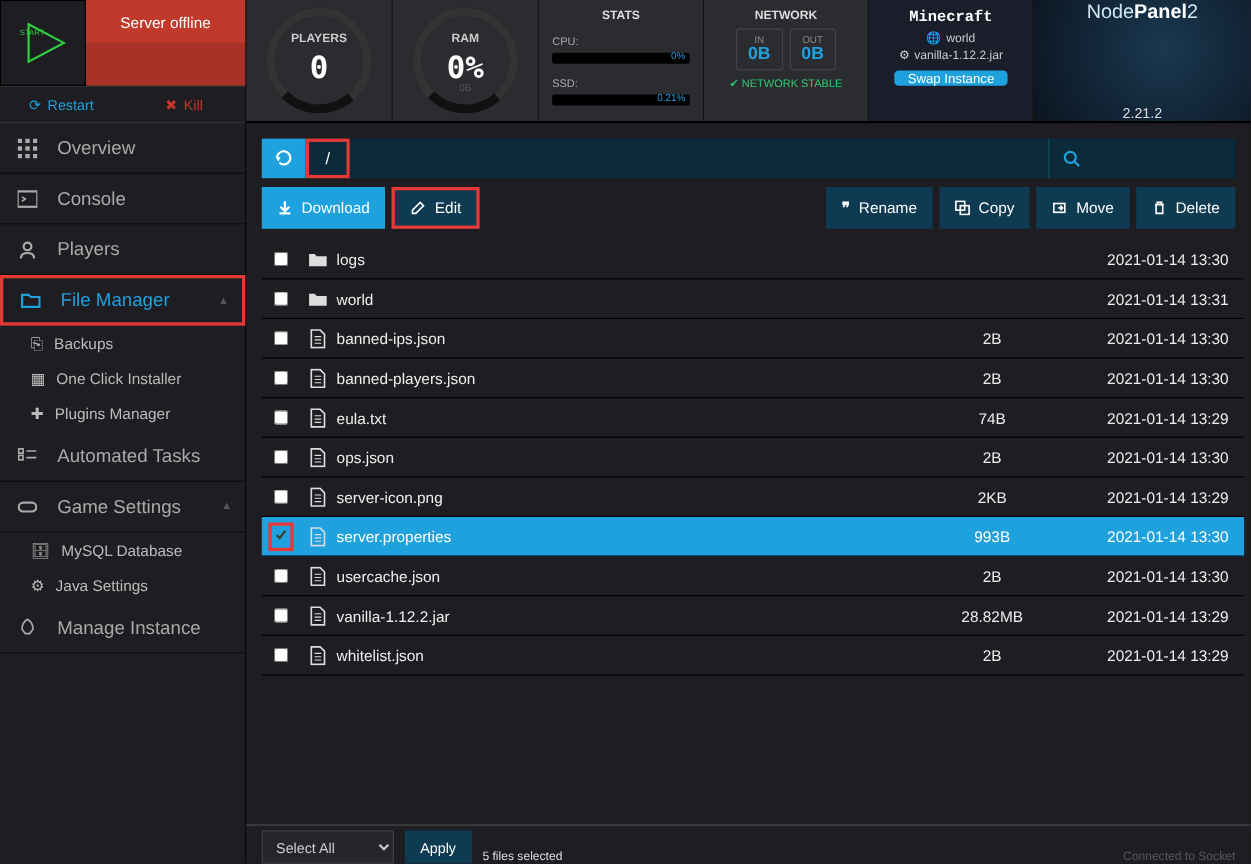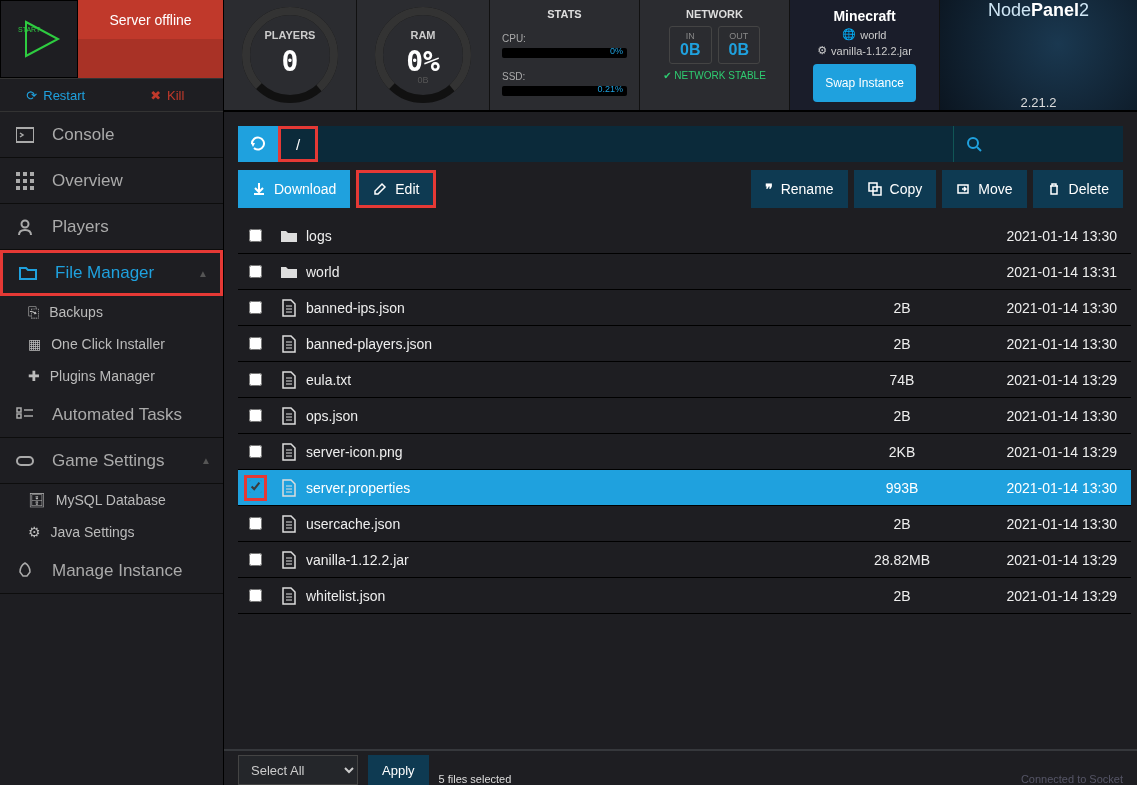--- a/index.html
+++ b/index.html
@@ -49,23 +49,23 @@
 .bar-row .track { background: #000; height: 10px; border-radius: 2px; position: relative; margin-top: 2px; }
 .bar-row .track .val { position: absolute; right: 4px; top: -2px; font-size: 9px; color: #1fa1de; }
 .network-cell { flex: 0 0 150px; padding: 8px; border-right: 1px solid #111; text-align: center; }
 .network-cell h4 { font-size: 11px; font-weight: bold; color: #ddd; margin-bottom: 6px; }
 .net-boxes { display: flex; gap: 6px; justify-content: center; margin-bottom: 6px; }
 .net-box { border: 1px solid #444; border-radius: 3px; padding: 4px 10px; }
 .net-box .lbl { font-size: 9px; color: #888; }
 .net-box .v { font-size: 16px; font-weight: bold; color: #1fa1de; }
 .net-stable { font-size: 10px; color: #2ecc71; }
 .minecraft-cell { flex: 0 0 150px; padding: 8px; text-align: center; border-right: 1px solid #111; background: #1a1d2a; }
-.minecraft-cell h4 { font-size: 14px; font-weight: bold; color: #fff; margin-bottom: 4px; }
+.minecraft-cell h4 { font-size: 14px; font-weight: bold; color: #fff; margin-bottom: 4px; font-family: Liberation Mono, monospace; }
 .minecraft-cell .line { font-size: 11px; color: #ccc; display: flex; align-items: center; justify-content: center; gap: 4px; margin-bottom: 3px; }
-.swap-btn { display: inline-block; background: #1fa1de; color: #fff; font-size: 12px; padding: 12px 12px; border-radius: 4px; margin-top: 4px; cursor: pointer; }
+.swap-btn { display: inline-block; background: #1fa1de; color: #fff; font-size: 12px; padding: 0 12px; border-radius: 4px; margin-top: 4px; cursor: pointer; }
 .nodepanel-cell { flex: 1; display: flex; flex-direction: column; align-items: center; justify-content: space-between; background-image: radial-gradient(circle at 60% 40%, #1a3850, #0b1520); }
 .nodepanel-cell .np-title { font-size: 18px; color: #cfe6f5; font-weight: 300; }
 .nodepanel-cell .np-title b { color: #fff; font-weight: 600; }
 .nodepanel-cell .np-ver { font-size: 13px; color: #ddd; margin-top: 4px; }
 
 
 .path-bar { display: flex; margin: 14px 14px 8px 14px; gap: 0; }
 .refresh-btn { width: 40px; height: 36px; background: #1fa1de; display: flex; align-items: center; justify-content: center; cursor: pointer; }
 .path-seg { width: 40px; height: 36px; background: #0b2a3a; display: flex; align-items: center; justify-content: center; color: #fff; font-size: 15px; border-left: 1px solid #0b2a3a; }
 .path-rest { flex: 1; height: 36px; background: #0b2a3a; }
@@ -124,41 +124,41 @@
       </div>
       <div class="kill-btn">
         <span>✖</span>
         <span>Kill</span>
       </div>
     </div>
     <div class="nav">
       <div class="nav-item">
         <span class="nav-icon">
           <svg width="18" height="18" viewBox="0 0 18 18">
-              <rect x="0" y="2" width="18" height="14" fill="none" stroke="#aaa" stroke-width="2"></rect>
-              <path d="M4 7 L7 9 L4 11" fill="none" stroke="#aaa" stroke-width="1.5"></path>
-            </svg>
-        </span>
-        <span>Console</span>
-      </div>
-      <div class="nav-item">
-        <span class="nav-icon">
-          <svg width="18" height="18" viewBox="0 0 18 18">
               <rect x="0" y="0" width="4" height="4" fill="#aaa"></rect>
               <rect x="7" y="0" width="4" height="4" fill="#aaa"></rect>
               <rect x="14" y="0" width="4" height="4" fill="#aaa"></rect>
               <rect x="0" y="7" width="4" height="4" fill="#aaa"></rect>
               <rect x="7" y="7" width="4" height="4" fill="#aaa"></rect>
               <rect x="14" y="7" width="4" height="4" fill="#aaa"></rect>
               <rect x="0" y="14" width="4" height="4" fill="#aaa"></rect>
               <rect x="7" y="14" width="4" height="4" fill="#aaa"></rect>
               <rect x="14" y="14" width="4" height="4" fill="#aaa"></rect>
             </svg>
         </span>
         <span>Overview</span>
+      </div>
+      <div class="nav-item">
+        <span class="nav-icon">
+          <svg width="18" height="18" viewBox="0 0 18 18">
+              <rect x="0" y="2" width="18" height="14" fill="none" stroke="#aaa" stroke-width="2"></rect>
+              <path d="M4 7 L7 9 L4 11" fill="none" stroke="#aaa" stroke-width="1.5"></path>
+            </svg>
+        </span>
+        <span>Console</span>
       </div>
       <div class="nav-item">
         <span class="nav-icon">
           <svg width="18" height="18" viewBox="0 0 18 18">
               <circle cx="9" cy="6" r="3.5" fill="none" stroke="#aaa" stroke-width="2"></circle>
               <path d="M3 17 Q3 12 9 12 Q15 12 15 17" fill="none" stroke="#aaa" stroke-width="2"></path>
             </svg>
         </span>
         <span>Players</span>
       </div>

